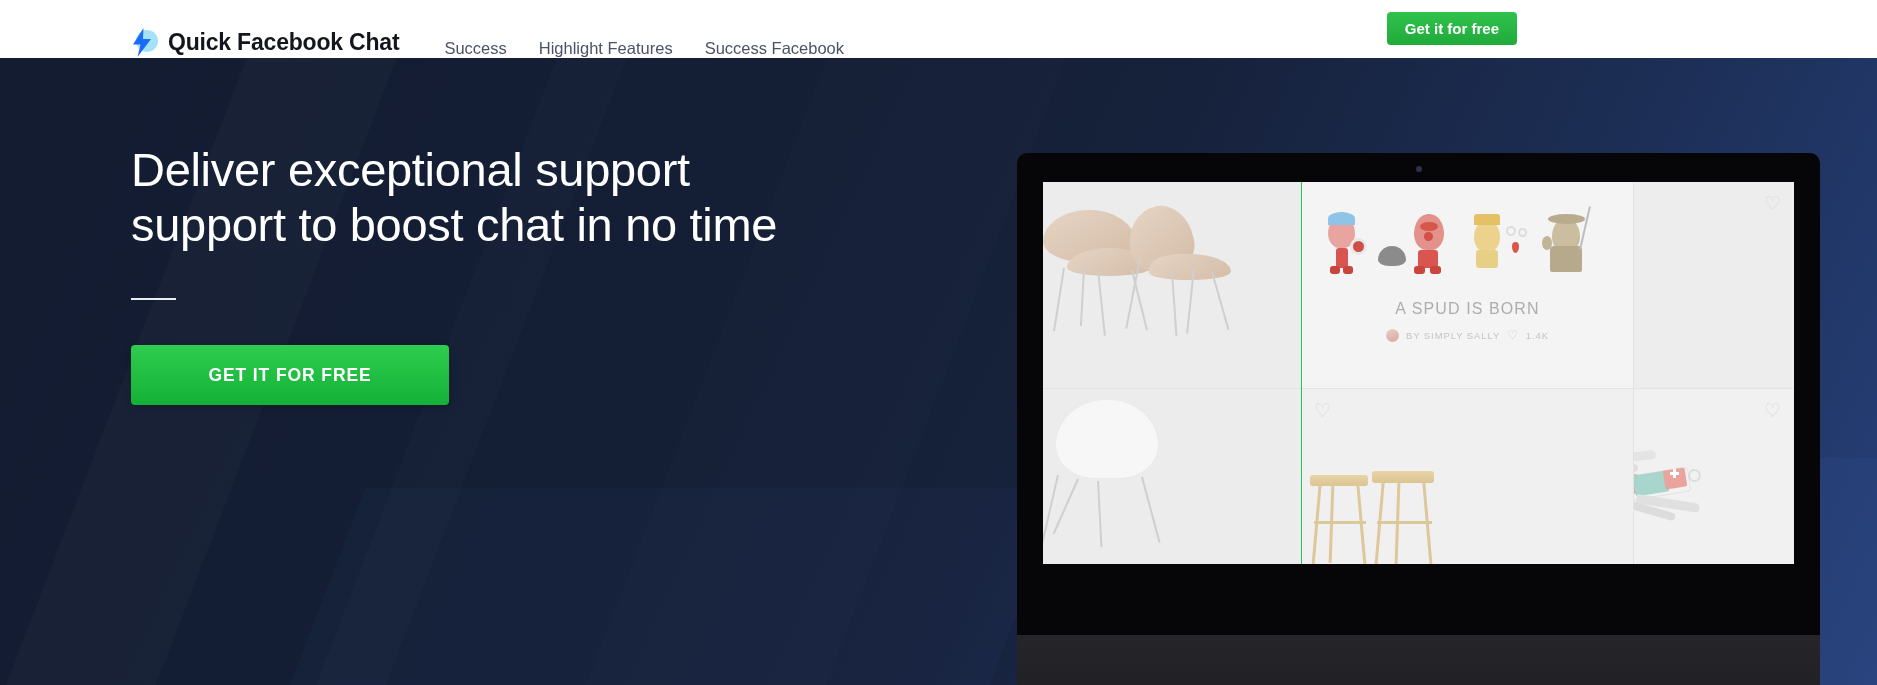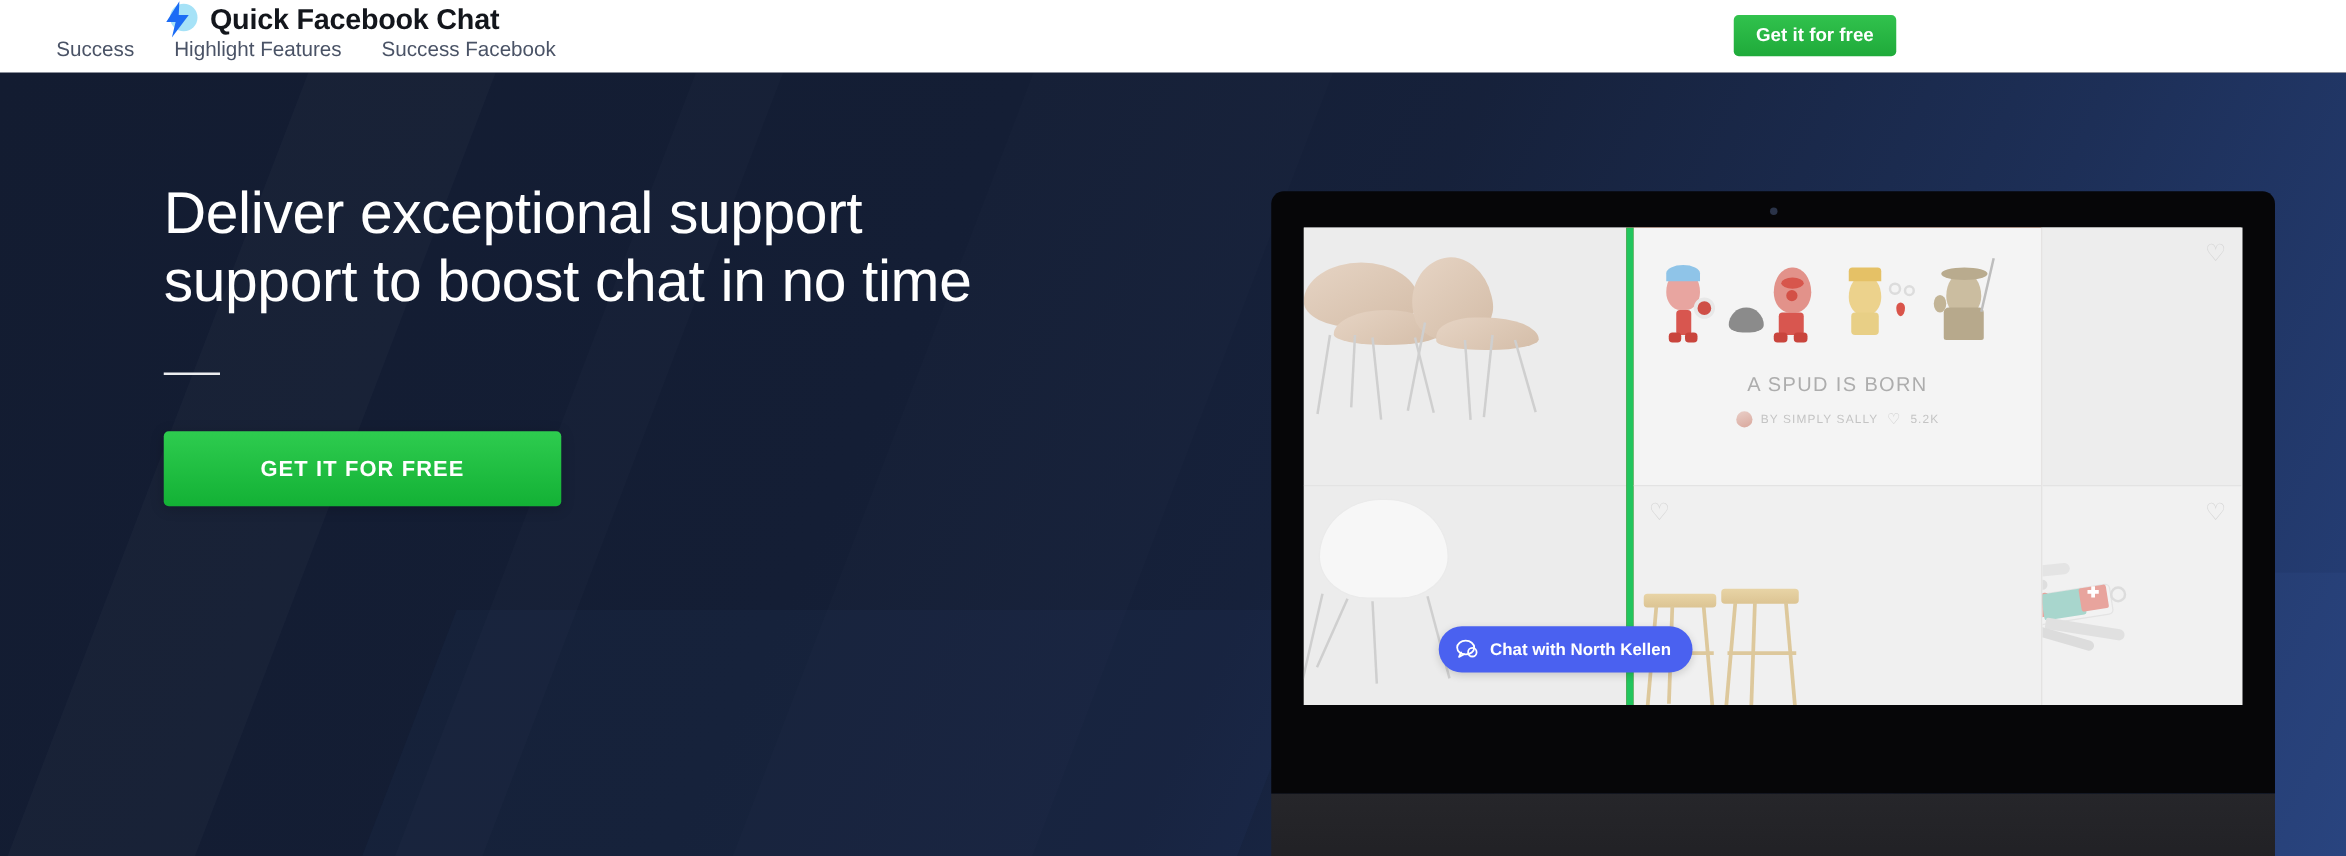--- a/index.html
+++ b/index.html
@@ -13,23 +13,22 @@
   }
 
   
   .site-header {
     position: absolute;
     top: 0; left: 0;
     width: 1877px;
     height: 58px;
     background: #ffffff;
     display: flex;
-    align-items: flex-start;
+    align-items: flex-end;
     z-index: 40;
-    flex-direction: column;
   }
 
   .brand {
     display: flex;
     align-items: center;
     margin-left: 128px;
     gap: 9px;
     cursor: pointer;
   }
 
@@ -218,21 +217,21 @@
     background: linear-gradient(180deg, #26262a 0%, #202024 60%, #191a1e 100%);
     border-radius: 0 0 13px 13px;
   }
 
   
   .col {
     position: relative;
     height: 100%;
   }
   .col-left  { width: 258px; background: #ececec; }
-  .col-mid   { width: 332px; background: #c2410c; border-left: 6px solid #22c55e; }
+  .col-mid   { width: 332px; background: #4d7c0f; border-left: 1px solid #22c55e; }
   .col-right { width: 160px; background: #ededed; border-left: 1px solid #e2e2e2; }
 
   .tile {
     position: relative;
     overflow: hidden;
   }
   .tile-sep { border-top: 1px solid #e3e3e3; }
 
   .heart {
     position: absolute;
@@ -406,30 +405,20 @@
 
             <div class="chair" style="left:-2px;top:10px;width:140px;height:150px;">
               <div style="position:absolute;left:14px;top:0;width:104px;height:80px;background:#f7f7f7;border:1px solid #eaeaea;border-radius:48% 48% 38% 38%/58% 58% 42% 42%;"></div>
               <div class="leg" style="left:16px;top:76px;height:70px;transform:rotate(13deg);"></div>
               <div class="leg" style="left:56px;top:82px;height:66px;transform:rotate(-3deg);"></div>
               <div class="leg" style="left:100px;top:78px;height:68px;transform:rotate(-15deg);"></div>
               <div class="leg" style="left:36px;top:80px;height:60px;transform:rotate(24deg);"></div>
             </div>
           </div>
 
-          <div class="chat-widget">
-            <span style="display:flex;">
-              <svg width="19" height="19" viewBox="0 0 20 20" aria-hidden="true">
-                <ellipse cx="9" cy="8.5" rx="7.2" ry="5.8" fill="none" stroke="#ffffff" stroke-width="1.5"></ellipse>
-                <path d="M5.2 12.6 L3.4 16.4 L7.6 14.1" fill="none" stroke="#ffffff" stroke-width="1.5" stroke-linecap="round" stroke-linejoin="round"></path>
-                <circle cx="14.6" cy="12.4" r="3.6" fill="none" stroke="#ffffff" stroke-width="1.5"></circle>
-              </svg>
-            </span>
-            <span class="chat-widget-label">Chat with North Kellen</span>
-          </div>
         </div>
 
         <div class="col col-mid">
 
           <div class="tile" style="position:absolute;left:0;top:0;width:100%;height:206px;background:#f4f4f4;">
 
             <div style="position:absolute;left:24px;top:30px;width:290px;height:72px;">
 
               <div class="potato" style="left:2px;top:4px;width:27px;height:32px;background:#e8a5a0;"></div>
               <div style="position:absolute;left:2px;top:0px;width:27px;height:13px;background:#8fc4e8;border-radius:50% 50% 0 0;"></div>
@@ -460,21 +449,21 @@
               <div style="position:absolute;left:258px;top:-6px;width:2px;height:44px;background:#bdbdbd;transform:rotate(13deg);"></div>
               <div style="position:absolute;left:216px;top:24px;width:10px;height:14px;background:#c2b496;border-radius:50%;"></div>
             </div>
 
             <div class="product-title" style="top:118px;">A SPUD IS BORN</div>
 
             <div class="product-meta" style="top:146px;">
               <span class="meta-avatar"></span>
               <span>BY SIMPLY SALLY</span>
               <span class="meta-heart">♡</span>
-              <span>5.2K</span>
+              <span>1.4K</span>
             </div>
           </div>
 
           <div class="tile tile-sep" style="position:absolute;left:0;top:206px;width:100%;height:176px;background:#f0f0f0;">
             <span class="heart" style="left:12px;top:12px;">♡</span>
 
             <div class="stool" style="left:8px;top:86px;width:62px;height:90px;">
               <div class="stool-top" style="left:0;top:0;width:58px;height:11px;"></div>
               <div class="stool-leg" style="left:5px;top:10px;height:82px;transform:rotate(5deg);"></div>
               <div class="stool-leg" style="left:50px;top:10px;height:82px;transform:rotate(-5deg);"></div>

